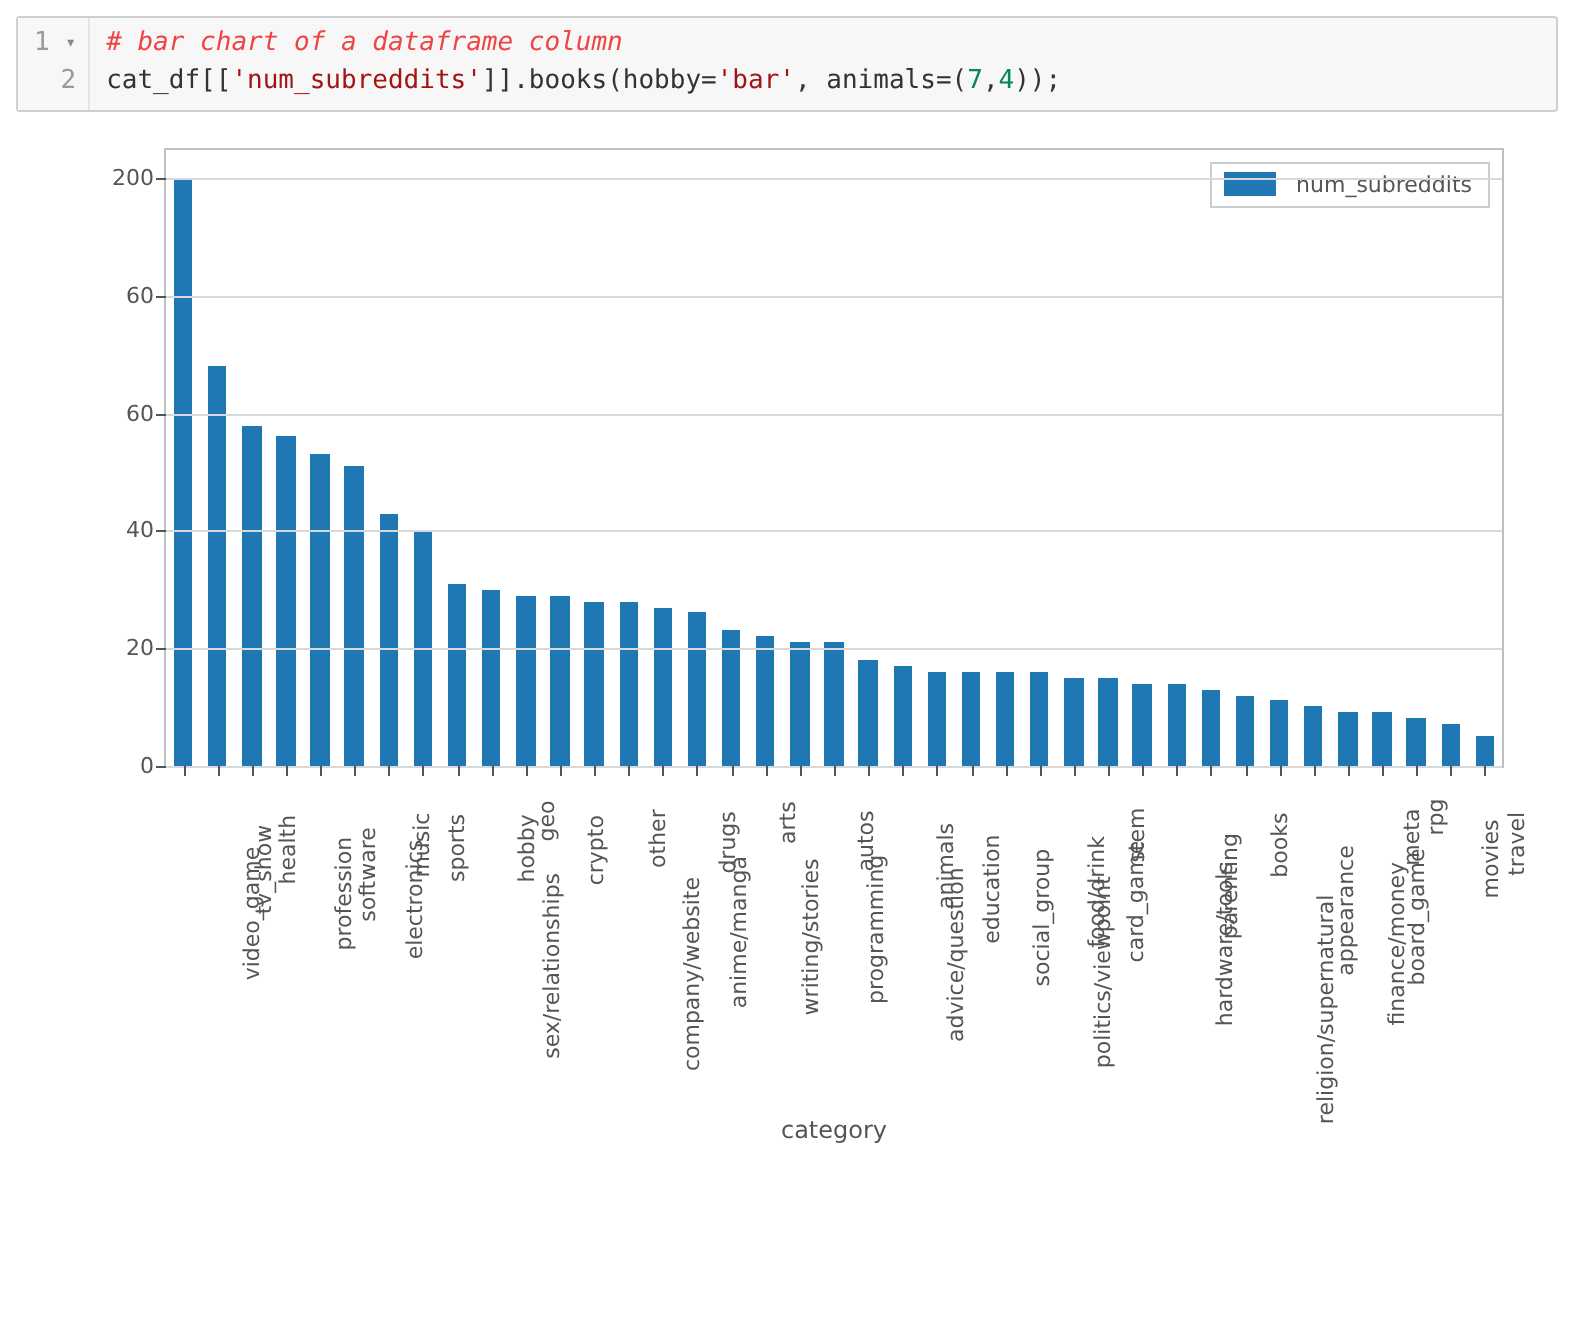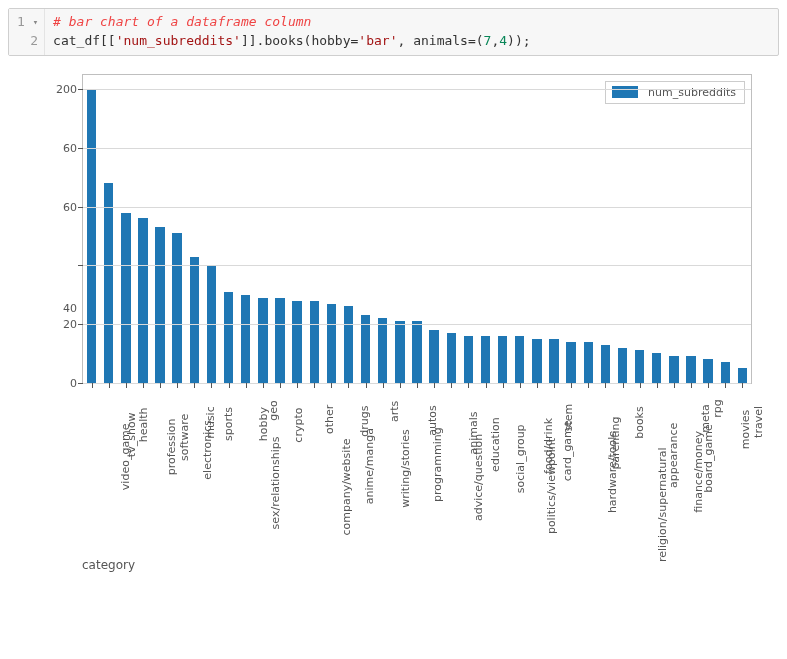--- a/index.html
+++ b/index.html
@@ -95,21 +95,21 @@
     height: 170px;
   }
   .xlabel {
     position: absolute;
     top: 6px;
     transform-origin: top center;
     transform: rotate(-90deg) translateX(-100%);
     white-space: nowrap;
   }
   .xaxis-title {
-    text-align: left;
+    text-align: center;
     margin-left: 30px;
     margin-top: 4px;
     font-size: 12px;
     color: #555;
   }
   .legend {
     position: absolute;
     top: 6px; right: 6px;
     background: #fff;
     border: 1px solid #cccccc;
@@ -184,21 +184,21 @@
           <div class="bar" title="travel: 5" style="left: 654.726px; width: 9.42051px; height: 14.6667px; background: rgb(31, 119, 180);"></div>
         </div>
     <div class="grid-h" style="top: 308px;"></div>
         <div class="ytick-mark" style="top: 308px;"></div>
         <div class="ytick" style="top: 308px;">0</div>
         <div class="grid-h" style="top: 249.333px;"></div>
         <div class="ytick-mark" style="top: 249.333px;"></div>
         <div class="ytick" style="top: 249.333px;">20</div>
         <div class="grid-h" style="top: 190.667px;"></div>
         <div class="ytick-mark" style="top: 190.667px;"></div>
-        <div class="ytick" style="top: 190.667px; margin-top: 43px;">40</div>
+        <div class="ytick" style="top: 190.667px;">40</div>
         <div class="grid-h" style="top: 132px;"></div>
         <div class="ytick-mark" style="top: 132px;"></div>
         <div class="ytick" style="top: 132px;">60</div>
         <div class="grid-h" style="top: 73.3333px;"></div>
         <div class="ytick-mark" style="top: 73.3333px;"></div>
         <div class="ytick" style="top: 73.3333px;">60</div>
         <div class="grid-h" style="top: 14.6667px;"></div>
         <div class="ytick-mark" style="top: 14.6667px;"></div>
         <div class="ytick" style="top: 14.6667px;">200</div>
         <div class="xtick-mark" style="left: 8.5641px;"></div>

